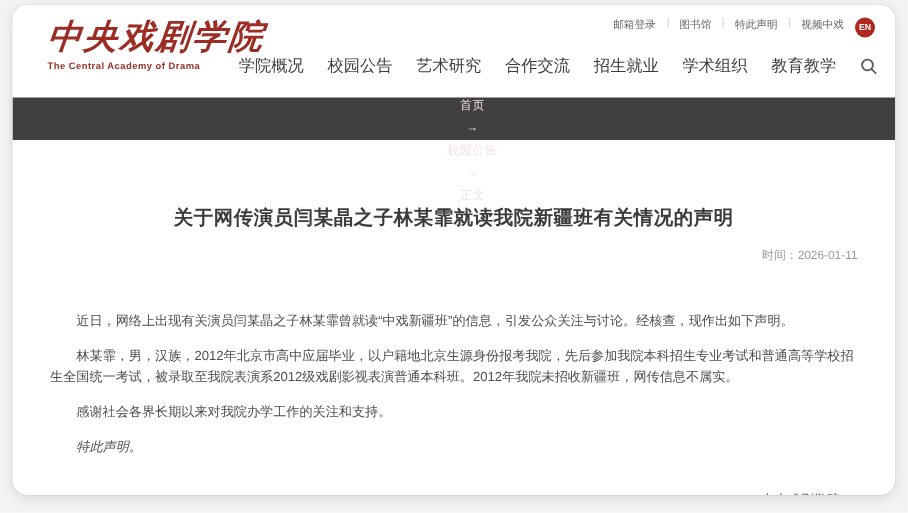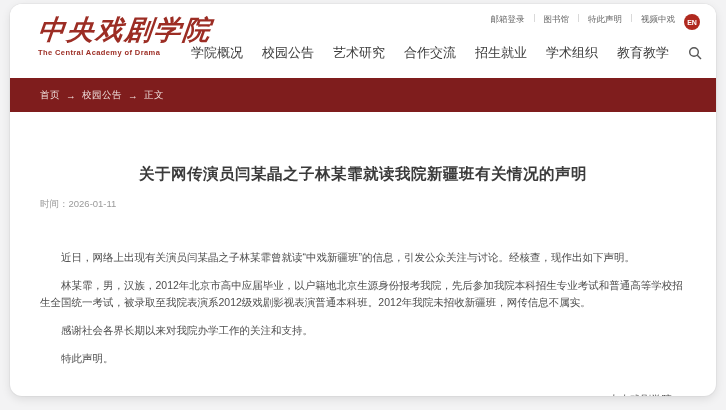--- a/index.html
+++ b/index.html
@@ -48,25 +48,25 @@
   }
   .crumb{ cursor:pointer; }
   .crumb-current{ cursor:default; }
 
   
   .article{ position:absolute; left:0; top:108px; width:100%; padding:16px 30px; }
   .article-title{
     margin-top:36px; text-align:center; font-size:15.5px; font-weight:bold;
     color:#3b3b3b; letter-spacing:0.5px;
   }
-  .article-meta{ margin-top:13px; text-align:left; font-size:9.5px; color:#9a9a9a; }
+  .article-meta{ margin-top:13px; text-align:right; font-size:9.5px; color:#9a9a9a; }
 
   .article-body{ margin-top:38px; font-size:10.5px; color:#4d4d4d; line-height:17px; }
   .article-body p{ text-indent:2em; margin-bottom:11px; }
-  .article-body p.last{ margin-bottom:0; }
+  .article-body p.last{ margin-bottom:0;font-style:italic; }
 
   .signature-block{ margin-top:26px; text-align:right; font-size:10.5px; color:#4d4d4d; padding-right:14px; }
 </style>
 </head>
 <body>
 
 <div class="page-card">
 
   <div class="header">
     <div class="logo">
@@ -93,21 +93,21 @@
       <span class="nav-item">招生就业</span>
       <span class="nav-item">学术组织</span>
       <span class="nav-item">教育教学</span>
       <svg class="search-icon" viewBox="0 0 14 14" fill="none" stroke="currentColor" stroke-width="1.4">
         <circle cx="6" cy="6" r="4.3"></circle>
         <line x1="9.3" y1="9.3" x2="13" y2="13"></line>
       </svg>
     </div>
   </div>
 
-  <div class="breadcrumb-bar" style="background: #7f1d1d;">
+  <div class="breadcrumb-bar" style="background: #404040; flex-direction: column;">
     <span class="crumb">首页</span>
     <span>→</span>
     <span class="crumb">校园公告</span>
     <span>→</span>
     <span class="crumb-current">正文</span>
   </div>
 
   <div class="article">
     <div class="article-title">关于网传演员闫某晶之子林某霏就读我院新疆班有关情况的声明</div>
     <div class="article-meta">时间：2026-01-11</div>

